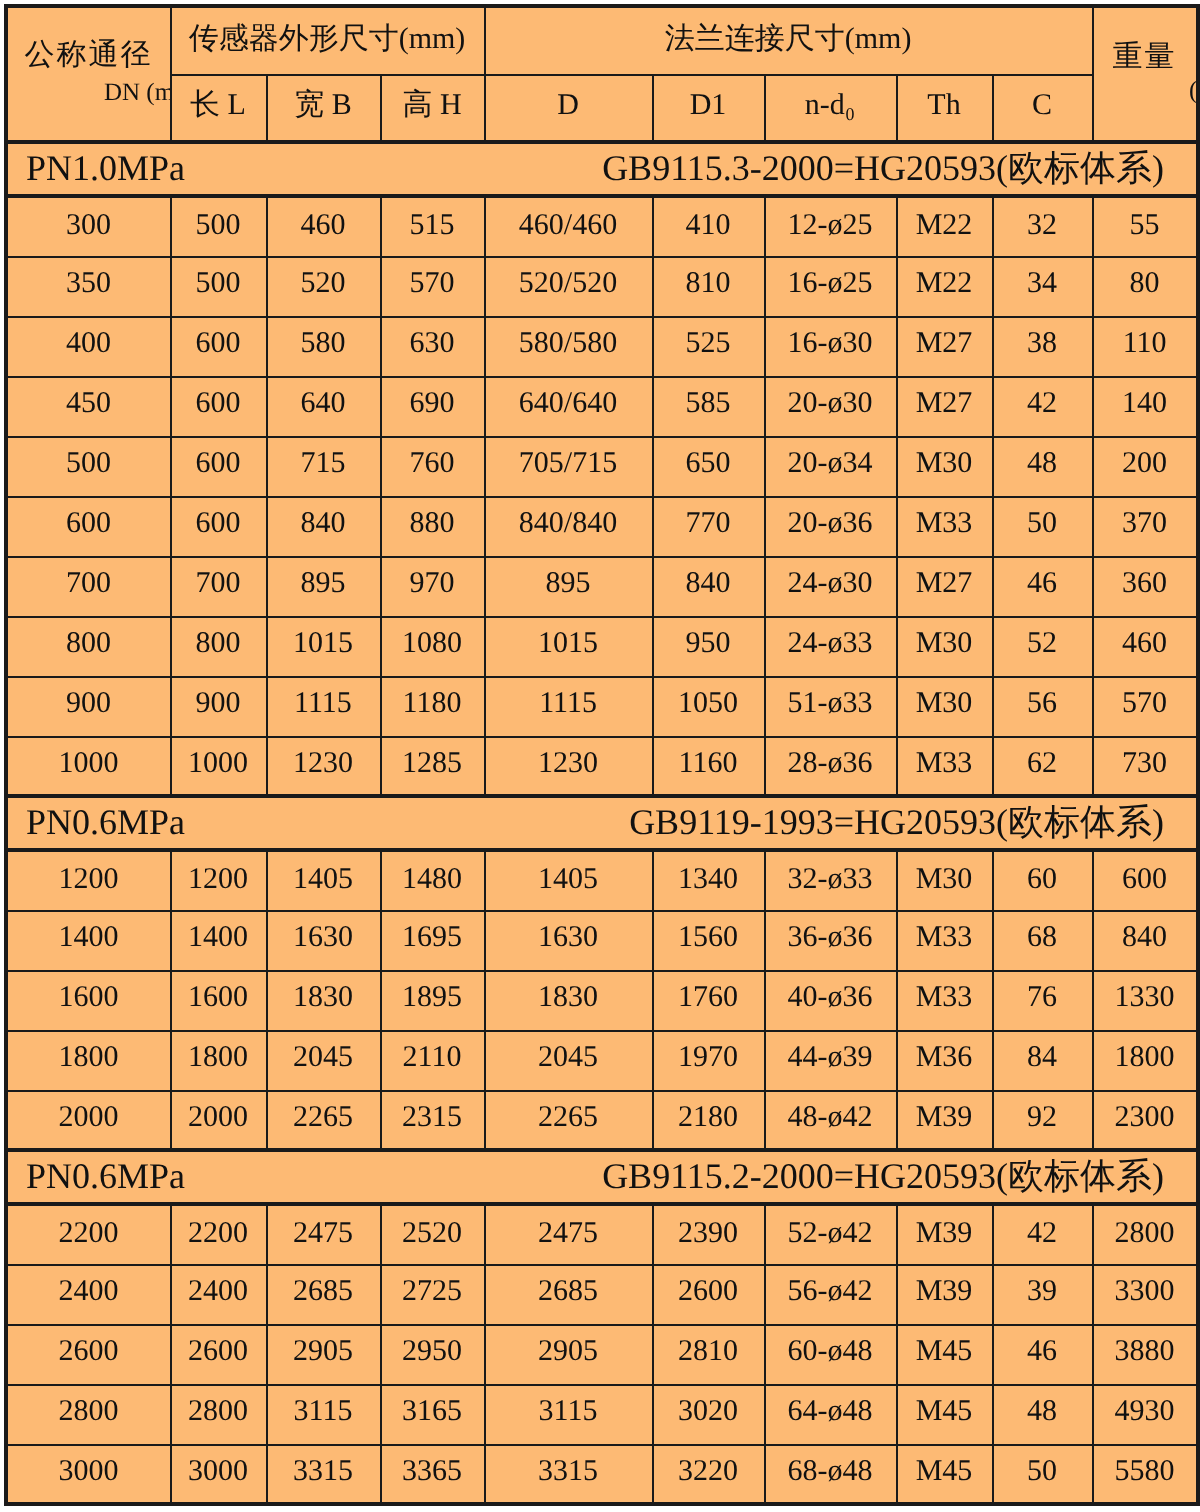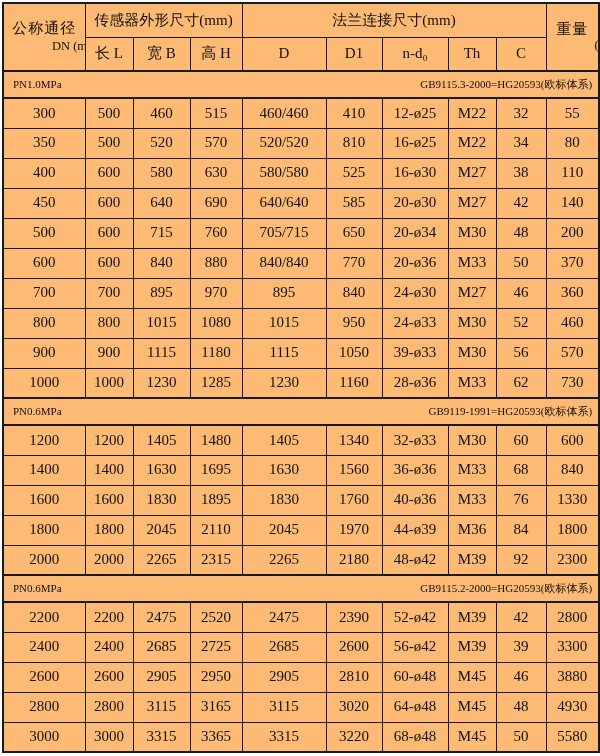--- a/index.html
+++ b/index.html
@@ -50,36 +50,36 @@
     border-left: 2px solid #1a1a1a;
     border-right: 2px solid #1a1a1a;
     border-top: 2px solid #1a1a1a;
     border-bottom: 2px solid #1a1a1a;
   }
   .section-wrap {
     display: flex;
     align-items: center;
     width: 100%;
     height: 100%;
-    font-size: 11px;
+    font-size: 18px;
   }
   .sec-pressure {
     flex: 0 0 auto;
     padding-left: 9px;
     text-align: left;
   }
   .sec-standard {
     flex: 1 1 auto;
     text-align: right;
     padding-left: 16px;
   }
   .sec-note {
     flex: 0 0 auto;
     text-align: center;
-    padding-right: 6px;
+    padding-right: 16px;
   }
   
   tr.data-row td { height: 30px; font-size: 15px; }
 </style>
 </head>
 <body>
 
 <div class="page">
   <table class="spec">
     <colgroup>
@@ -224,42 +224,42 @@
           <td>52</td>
           <td>460</td>
         </tr>
         <tr class="data-row">
           <td>900</td>
           <td>900</td>
           <td>1115</td>
           <td>1180</td>
           <td>1115</td>
           <td>1050</td>
-          <td>39-ø33</td>
+          <td>51-ø33</td>
           <td>M30</td>
           <td>56</td>
           <td>570</td>
         </tr>
         <tr class="data-row">
           <td>1000</td>
           <td>1000</td>
           <td>1230</td>
           <td>1285</td>
           <td>1230</td>
           <td>1160</td>
           <td>28-ø36</td>
           <td>M33</td>
           <td>62</td>
           <td>730</td>
         </tr>
         <tr class="section-row">
           <td colspan="10">
             <div class="section-wrap">
               <span class="sec-pressure">PN0.6MPa</span>
-              <span class="sec-standard">GB9119-1991=HG20593</span>
+              <span class="sec-standard">GB9119-1993=HG20593</span>
               <span class="sec-note">(欧标体系)</span>
             </div>
           </td>
         </tr>
         <tr class="data-row">
           <td>1200</td>
           <td>1200</td>
           <td>1405</td>
           <td>1480</td>
           <td>1405</td>

